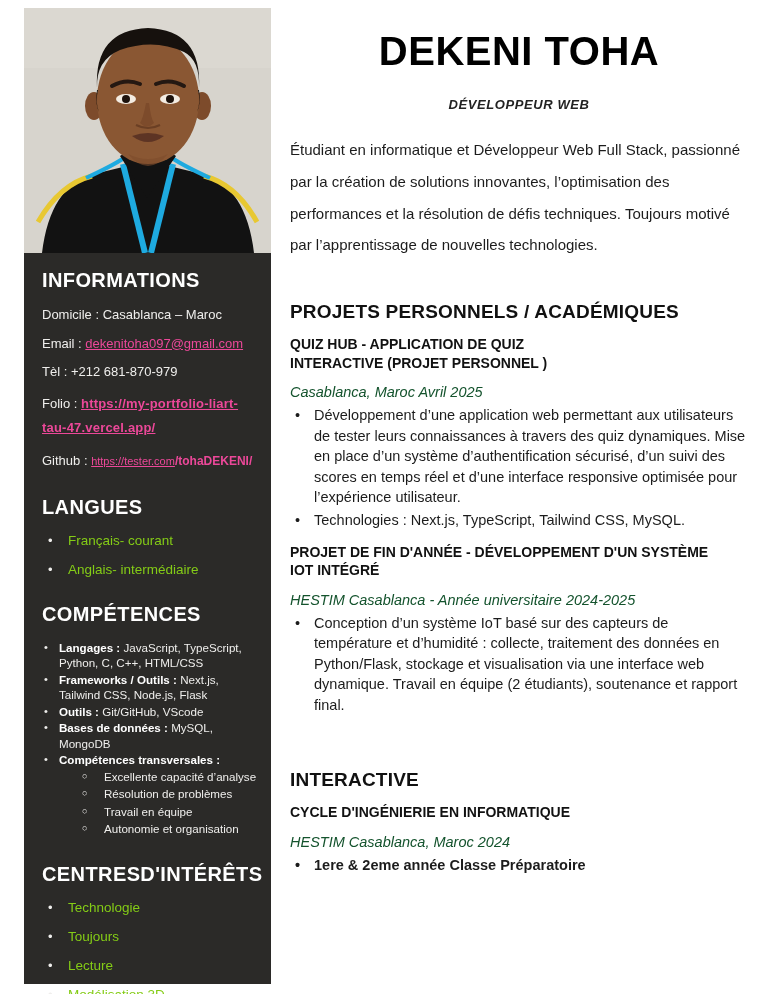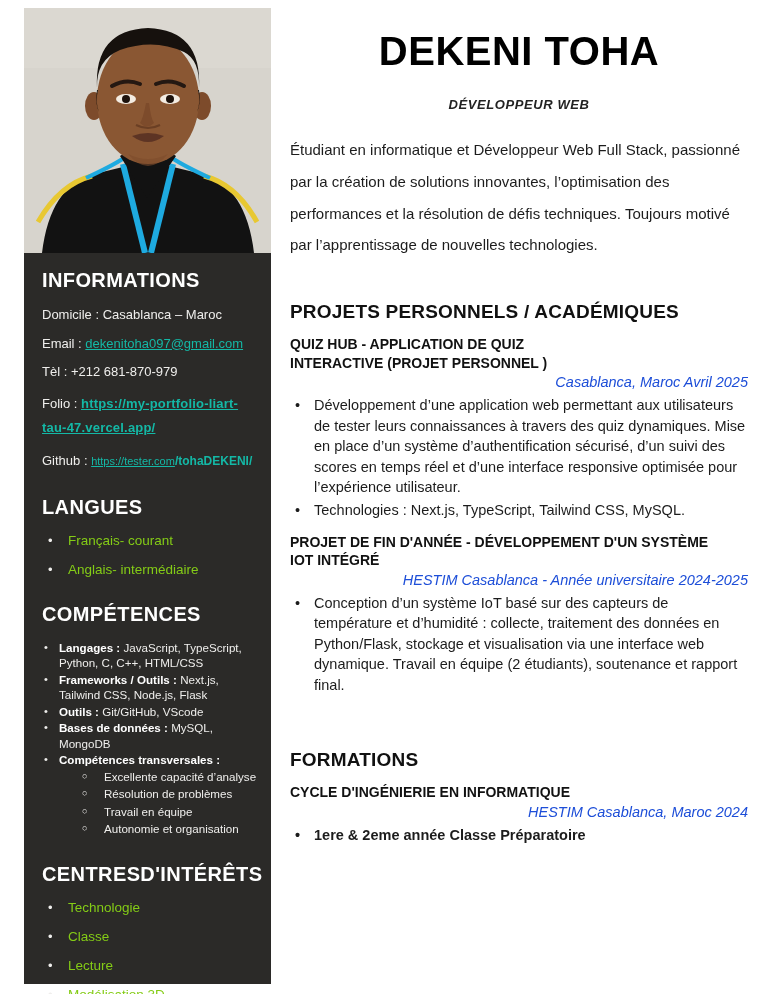--- a/index.html
+++ b/index.html
@@ -22,21 +22,21 @@
     color: #efeeec;
     padding: 16px 14px 0 18px;
   }
   .side-panel h2 {
     color: #ffffff; font-size: 20px; font-weight: 800;
     letter-spacing: 0.4px; margin-bottom: 14px;
   }
   .contact-line { font-size: 13px; line-height: 1.35; margin-bottom: 11px; color: #efeeec; }
   .contact-label { color: #efeeec; }
   .u { text-decoration: underline; }
-  .contact-line a { color: #14b8a6; }
+  .contact-line a { color: #ec4899; }
   .folio-url { font-size: 13px; font-weight: 700; letter-spacing: 0.2px; line-height: 1.9; text-align: right; }
   .gh-url { font-size: 11px; color: #768b9e; font-weight: 400; }
   .gh-suffix { font-size: 12px; font-weight: 700; color: #f5f4f2; text-decoration: none; }
 
   .section-gap { margin-top: 26px; }
 
   ul.side-list { list-style: none; }
   ul.side-list > li {
     position: relative; padding-left: 26px;
     font-size: 13.5px; margin-bottom: 14px; color: #84cc16;
@@ -76,21 +76,21 @@
   .intro { font-size: 15px; line-height: 2.12; margin-top: 22px; color: #1c1c1c; }
 
   h2.main-heading { font-size: 19px; font-weight: 800; color: #111; letter-spacing: 0.2px; }
   .projects-heading { margin-top: 40px; }
   .formations-heading { margin-top: 54px; }
 
   h3.item-title { font-size: 14px; font-weight: 800; line-height: 1.32; color: #111; margin-top: 12px; }
   .title-1 { margin-top: 25px; max-width: 330px; }
   .title-2 { margin-top: 20px; max-width: 430px; }
   .title-3 { margin-top: 32px; }
-  .item-meta { font-size: 14.5px; font-style: italic; color: #1d4ed8; margin-top: 2px; text-align: right; }
+  .item-meta { font-size: 14.5px; font-style: italic; color: #14532d; margin-top: 12px; }
 
   ul.main-bullets { list-style: none; margin-top: 5px; }
   ul.main-bullets > li {
     position: relative; padding-left: 24px;
     font-size: 14.5px; line-height: 1.42; color: #1c1c1c; margin-bottom: 2px;
   }
   ul.main-bullets > li::before {
     content: "•"; position: absolute; left: 5px; top: 0; color: #1c1c1c;
   }
   ul.main-bullets.bold-items > li { font-weight: 700; }
@@ -196,21 +196,21 @@
           <li>Résolution de problèmes</li>
           <li>Travail en équipe</li>
           <li>Autonomie et organisation</li>
         </ul>
       </section>
 
       <section class="section-gap">
         <h2>CENTRESD'INTÉRÊTS</h2>
         <ul class="side-list">
           <li>Technologie</li>
-          <li>Classe</li>
+          <li>Toujours</li>
           <li>Lecture</li>
           <li>Modélisation 3D</li>
         </ul>
       </section>
 
     </div>
   </aside>
 
   <main class="main">
 
@@ -230,21 +230,21 @@
     </section>
 
     <section>
       <h3 class="item-title title-2">PROJET DE FIN D'ANNÉE - DÉVELOPPEMENT D'UN SYSTÈME IOT INTÉGRÉ</h3>
       <div class="item-meta">HESTIM Casablanca - Année universitaire 2024-2025</div>
       <ul class="main-bullets">
         <li>Conception d’un système IoT basé sur des capteurs de température et d’humidité : collecte, traitement des données en Python/Flask, stockage et visualisation via une interface web dynamique. Travail en équipe (2 étudiants), soutenance et rapport final.</li>
       </ul>
     </section>
 
-    <h2 class="main-heading formations-heading">FORMATIONS</h2>
+    <h2 class="main-heading formations-heading">INTERACTIVE</h2>
 
     <section>
       <h3 class="item-title title-3">CYCLE D'INGÉNIERIE EN INFORMATIQUE</h3>
       <div class="item-meta">HESTIM Casablanca, Maroc  2024</div>
       <ul class="main-bullets bold-items">
         <li>1ere &amp;  2eme année Classe Préparatoire</li>
       </ul>
     </section>
 
   </main>

